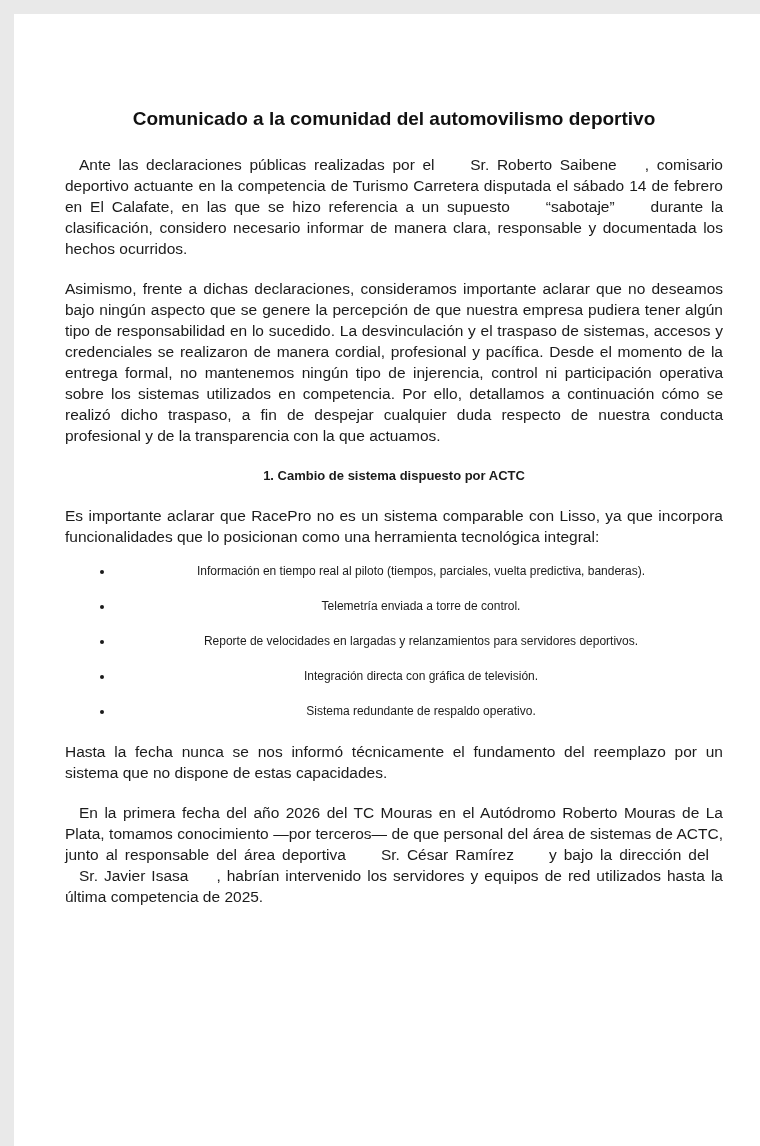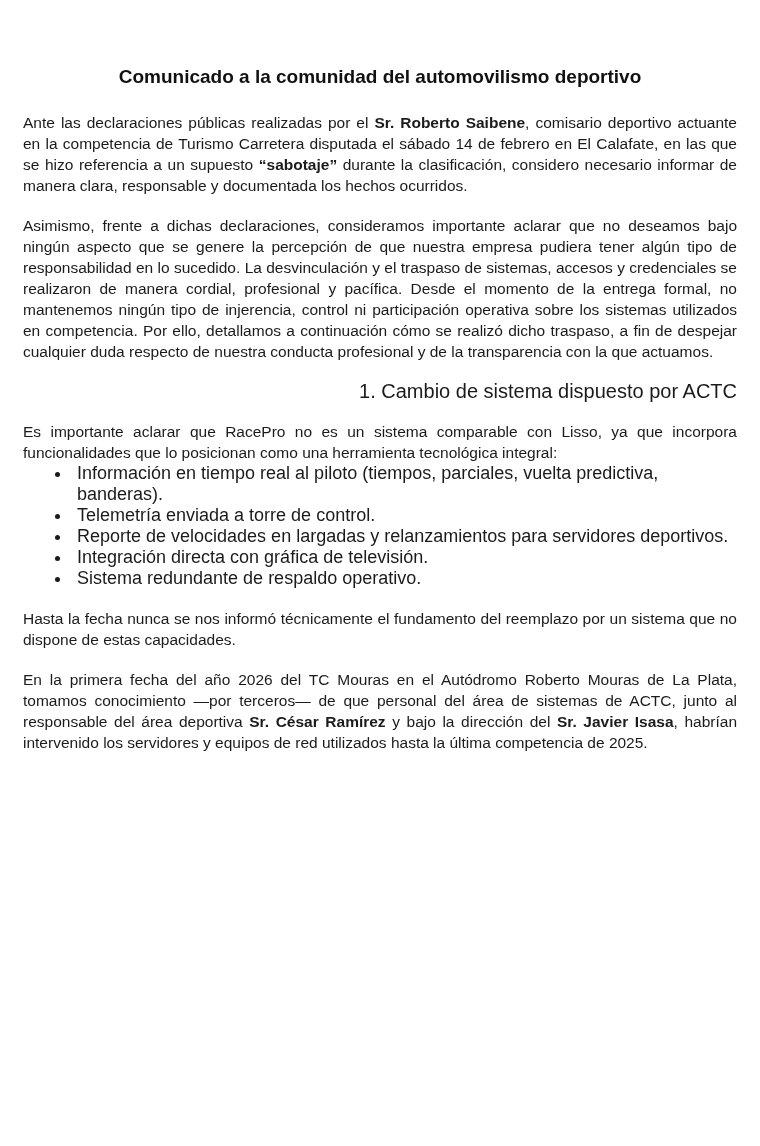--- a/index.html
+++ b/index.html
@@ -1,15 +1,15 @@
 <!DOCTYPE html>
 <html lang="es"><head>
 <meta charset="utf-8">
 <style>
-  * { margin: 0; padding: 0; box-sizing: border-box; }
+  * { margin: 14px; padding: 0; box-sizing: border-box; }
   html { background: #e9e9e9; }
   body {
     width: 760px;
     height: 1146px;
     margin: 0 auto;
     background: #ffffff;
     font-family: "Liberation Sans", "DejaVu Sans", sans-serif;
     color: #1b1b1b;
     overflow: hidden;
   }
@@ -27,38 +27,38 @@
   p.para {
     font-size: 15.5px;
     line-height: 21px;
     text-align: justify;
     margin-bottom: 19px;
   }
   p.para-tight {
     margin-bottom: 0;
   }
   h2.section-heading {
-    font-size: 20px;
+    font-size: 13px;
     line-height: 21px;
-    font-weight: normal;
+    font-weight: bold;
     margin-bottom: 19px;
-    text-align: right;
+    text-align: center;
   }
   ul.feature-list {
     margin: 0 0 19px 0;
     padding-left: 49px;
     list-style: disc;
   }
   ul.feature-list li {
-    font-size: 18px;
+    font-size: 12px;
     line-height: 21px;
-    text-align: left;
+    text-align: center;
     padding-left: 5px;
   }
-  .b { font-weight: bold; }
+  .b { font-weight: normal; }
   p.link-line {
     font-size: 15.5px;
     line-height: 21px;
     margin-bottom: 19px;
   }
   a.doc-link {
     color: #1155cc;
     font-weight: bold;
     text-decoration: underline;
     cursor: pointer;

